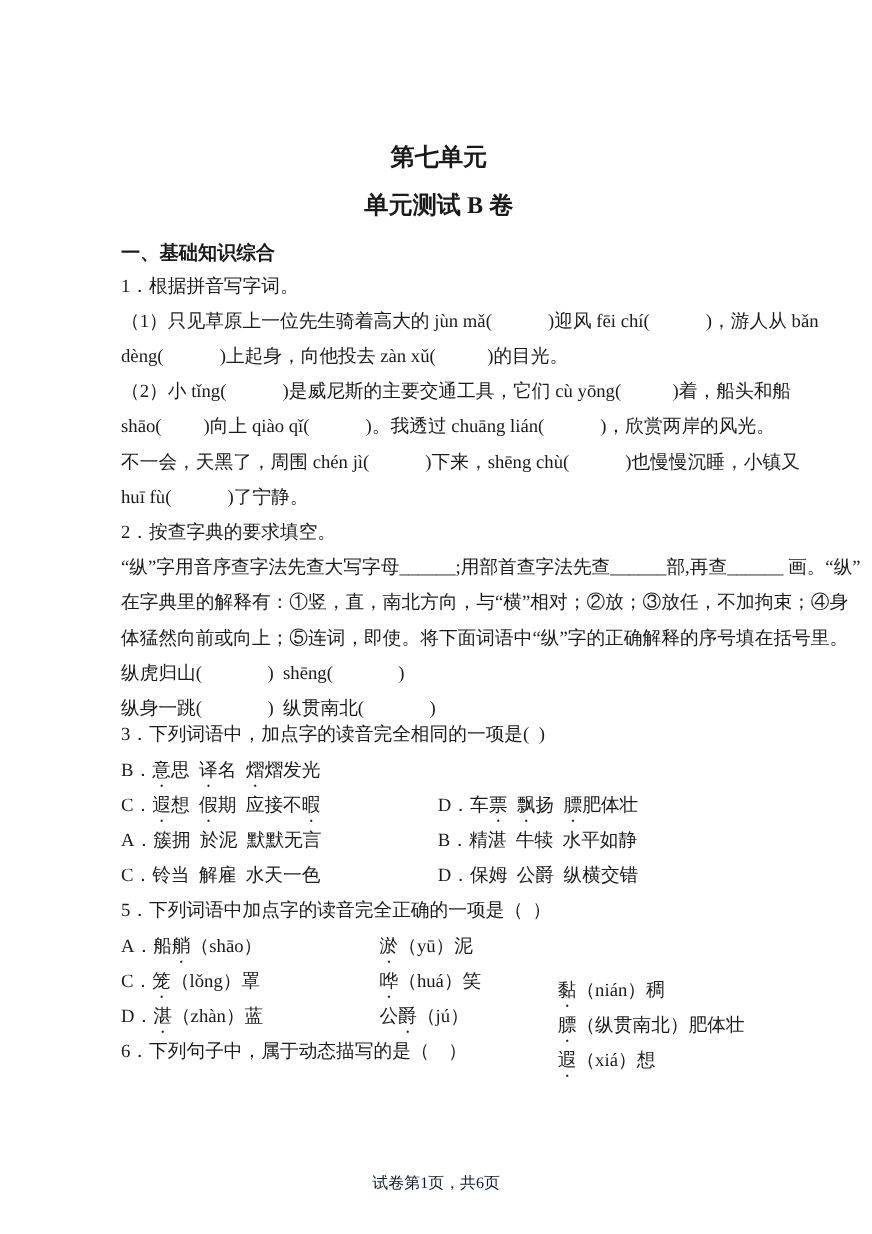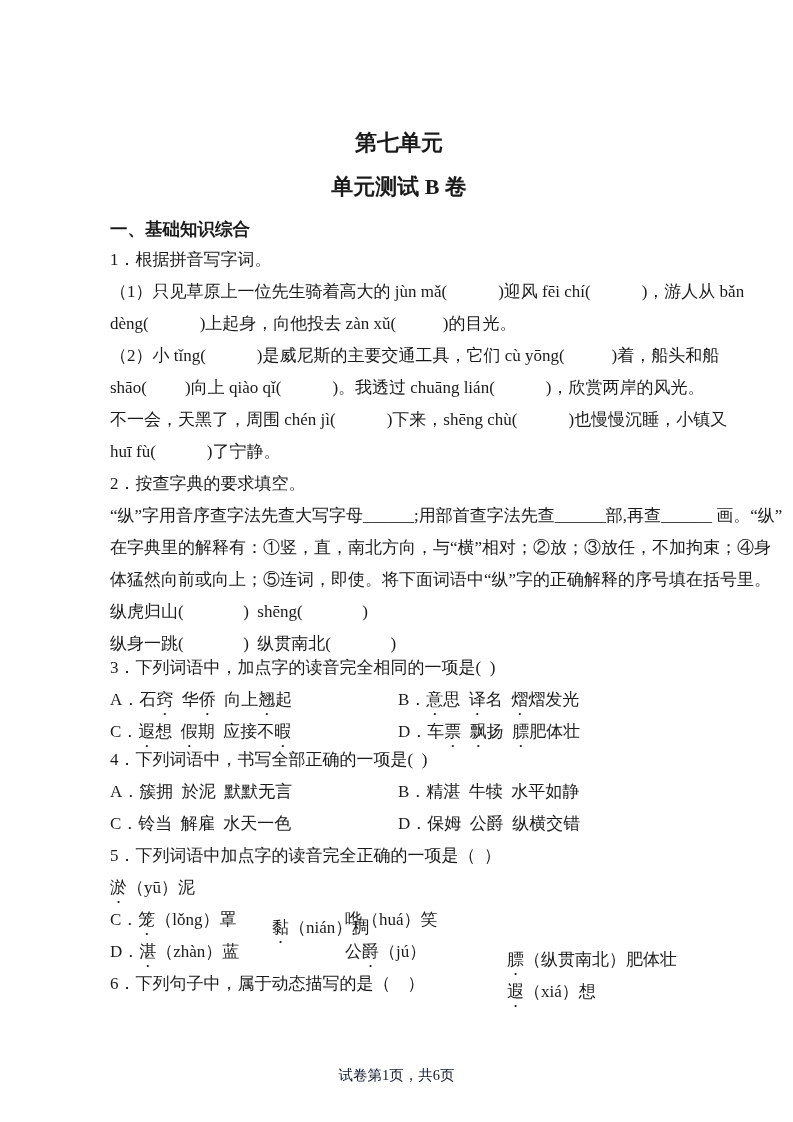--- a/index.html
+++ b/index.html
@@ -76,40 +76,39 @@
 
     <div class="line">2．按查字典的要求填空。</div>
     <div class="line">“纵”字用音序查字法先查大写字母______;用部首查字法先查______部,再查______ 画。“纵”</div>
     <div class="line">在字典里的解释有：①竖，直，南北方向，与“横”相对；②放；③放任，不加拘束；④身</div>
     <div class="line">体猛然向前或向上；⑤连词，即使。将下面词语中“纵”字的正确解释的序号填在括号里。</div>
     <div class="line">纵虎归山(              )  shēng(              )</div>
     <div class="line">纵身一跳(              )  纵贯南北(              )</div>
 
     <div class="line tight">3．下列词语中，加点字的读音完全相同的一项是(  )</div>
     <div class="line cols2">
-      <div class="col-a"><span>A．石</span><span class="u-dot">窍</span><span>  华</span><span class="u-dot">侨</span><span>  向上</span><span class="u-dot">翘</span><span>起</span></div>
       <div class="col-b"><span>B．</span><span class="u-dot">意</span><span>思  </span><span class="u-dot">译</span><span>名  </span><span class="u-dot">熠</span><span>熠发光</span></div>
     </div>
     <div class="line cols2">
       <div class="col-a"><span>C．</span><span class="u-dot">遐</span><span>想  </span><span class="u-dot">假</span><span>期  应接不</span><span class="u-dot">暇</span></div>
       <div class="col-b"><span>D．车</span><span class="u-dot">票</span><span>  </span><span class="u-dot">飘</span><span>扬  </span><span class="u-dot">膘</span><span>肥体壮</span></div>
     </div>
 
-    <div class="line tight4">4．下列词语中，书写全部正确的一项是(  )</div>
     <div class="line cols2">
       <div class="col-a">A．簇拥  於泥  默默无言</div>
       <div class="col-b">B．精湛  牛犊  水平如静</div>
     </div>
     <div class="line cols2">
       <div class="col-a">C．铃当  解雇  水天一色</div>
       <div class="col-b">D．保姆  公爵  纵横交错</div>
     </div>
 
     <div class="line">5．下列词语中加点字的读音完全正确的一项是（  ）</div>
     <div class="line cols3">
+      <div class="c1"><span>A．船</span><span class="u-dot">艄</span><span>（shāo）</span></div>
       <div class="c2"><span class="u-dot">淤</span><span>（yū）泥</span></div>
       <div class="c3"><span class="u-dot">黏</span><span>（nián）稠</span></div>
     </div>
     <div class="line cols3">
       <div class="c1"><span>C．</span><span class="u-dot">笼</span><span>（lǒng）罩</span></div>
       <div class="c2"><span class="u-dot">哗</span><span>（huá）笑</span></div>
       <div class="c3"><span class="u-dot">膘</span><span>（纵贯南北）肥体壮</span></div>
     </div>
     <div class="line cols3">
       <div class="c1"><span>D．</span><span class="u-dot">湛</span><span>（zhàn）蓝</span></div>

